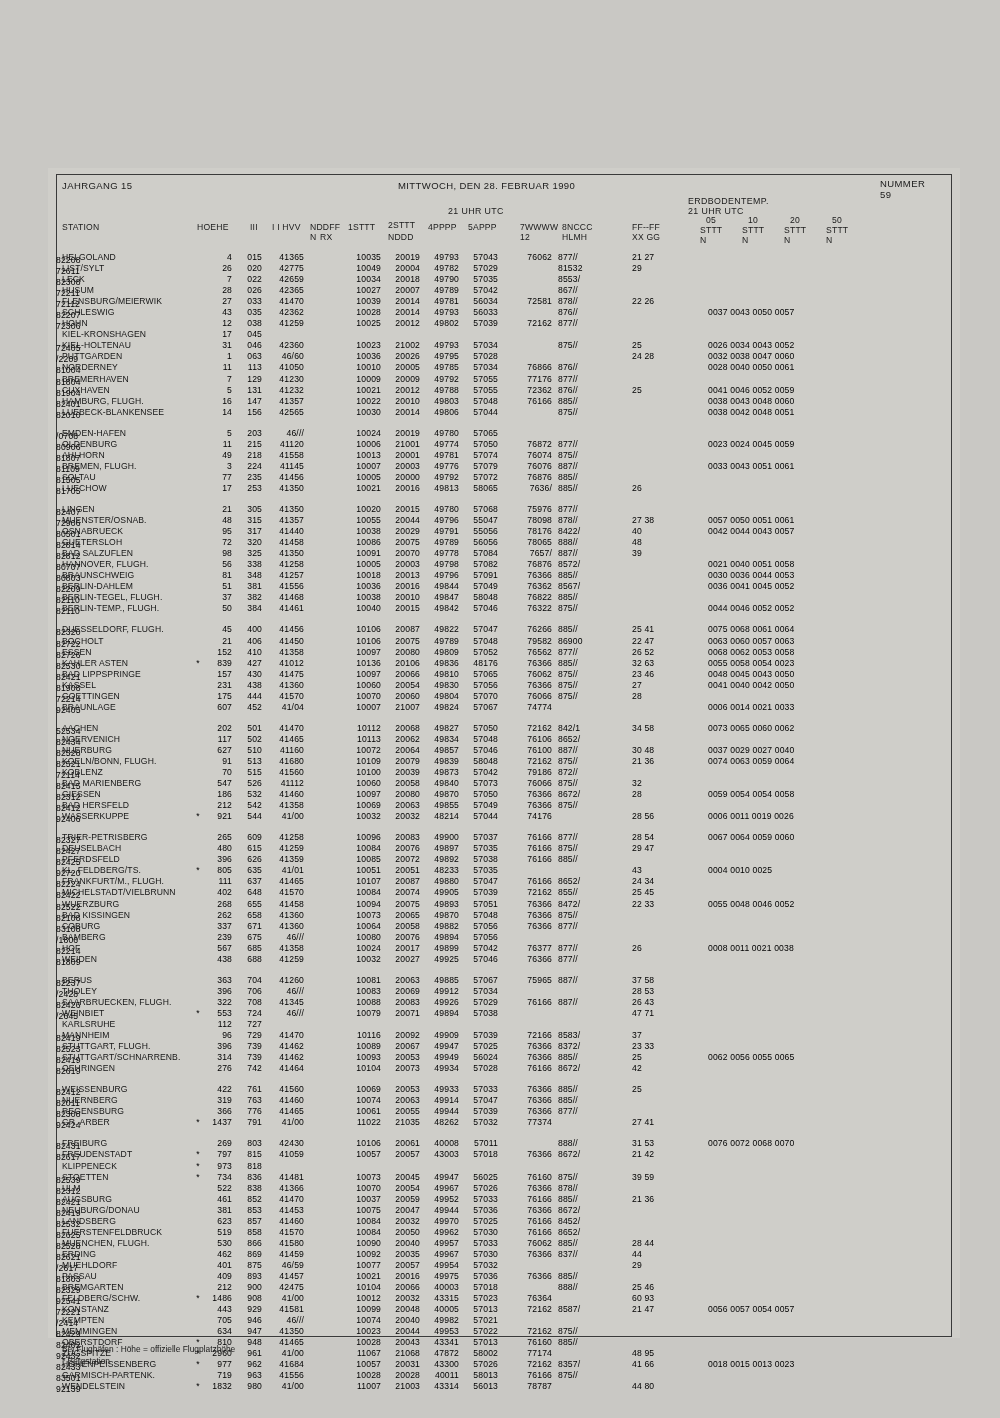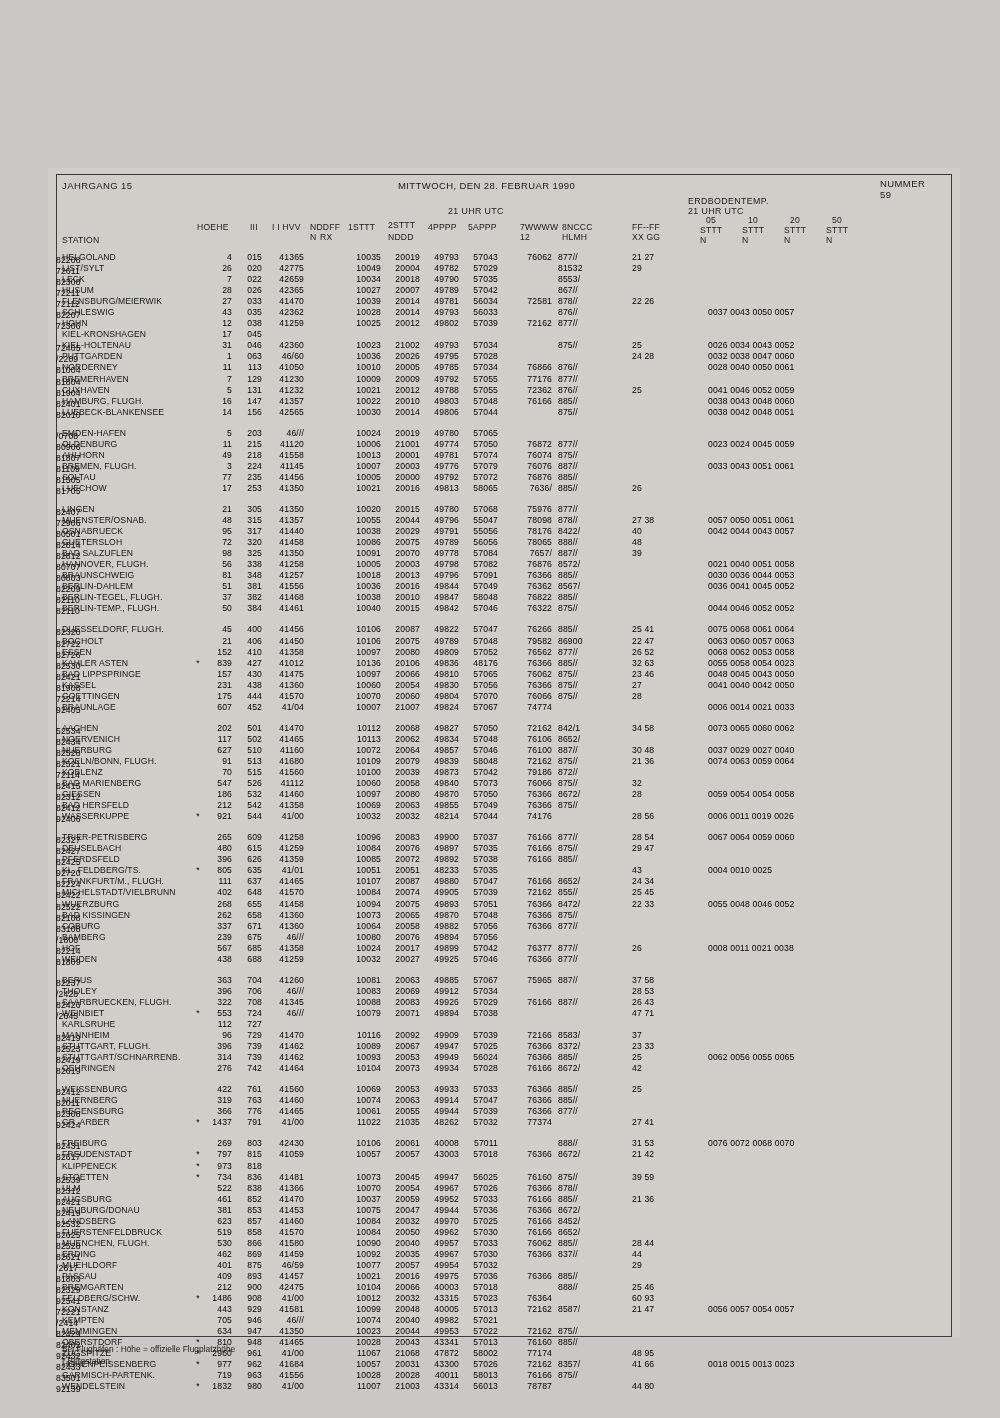--- a/index.html
+++ b/index.html
@@ -46,21 +46,21 @@
   <div class="rule bot-rule"></div>
 
   <div class="hdr" style="left:62px;top:180px;">JAHRGANG 15</div>
   <div class="hdr" style="left:398px;top:180px;">MITTWOCH, DEN 28. FEBRUAR 1990</div>
   <div class="hdr" style="left:880px;top:178px;">NUMMER 59</div>
 
   <div class="hdr" style="left:448px;top:206px;font-size:8.8px;">21 UHR UTC</div>
   <div class="hdr" style="left:688px;top:196px;font-size:8.8px;">ERDBODENTEMP.</div>
   <div class="hdr" style="left:688px;top:206px;font-size:8.8px;">21 UHR UTC</div>
 
-  <div class="smallhdr" style="position:absolute;left:62px;top:222px;margin-top:13px;">STATION</div>
+  <div class="smallhdr" style="position:absolute;left:62px;top:222px;">STATION</div>
   <div class="smallhdr" style="position:absolute;left:197px;top:222px;">HOEHE</div>
   <div class="smallhdr" style="position:absolute;left:250px;top:222px;">III</div>
   <div class="smallhdr" style="position:absolute;left:272px;top:222px;">I I HVV</div>
   <div class="smallhdr" style="position:absolute;left:272px;top:232px;padding-left:48px;">RX</div>
   <div class="smallhdr" style="position:absolute;left:310px;top:222px;">NDDFF</div>
   <div class="smallhdr" style="position:absolute;left:310px;top:232px;">N</div>
   <div class="smallhdr" style="position:absolute;left:348px;top:222px;">1STTT</div>
   <div class="smallhdr" style="position:absolute;left:388px;top:220px;">2STTT</div>
   <div class="smallhdr" style="position:absolute;left:388px;top:232px;">NDDD</div>
   <div class="smallhdr" style="position:absolute;left:428px;top:222px;">4PPPP</div>

